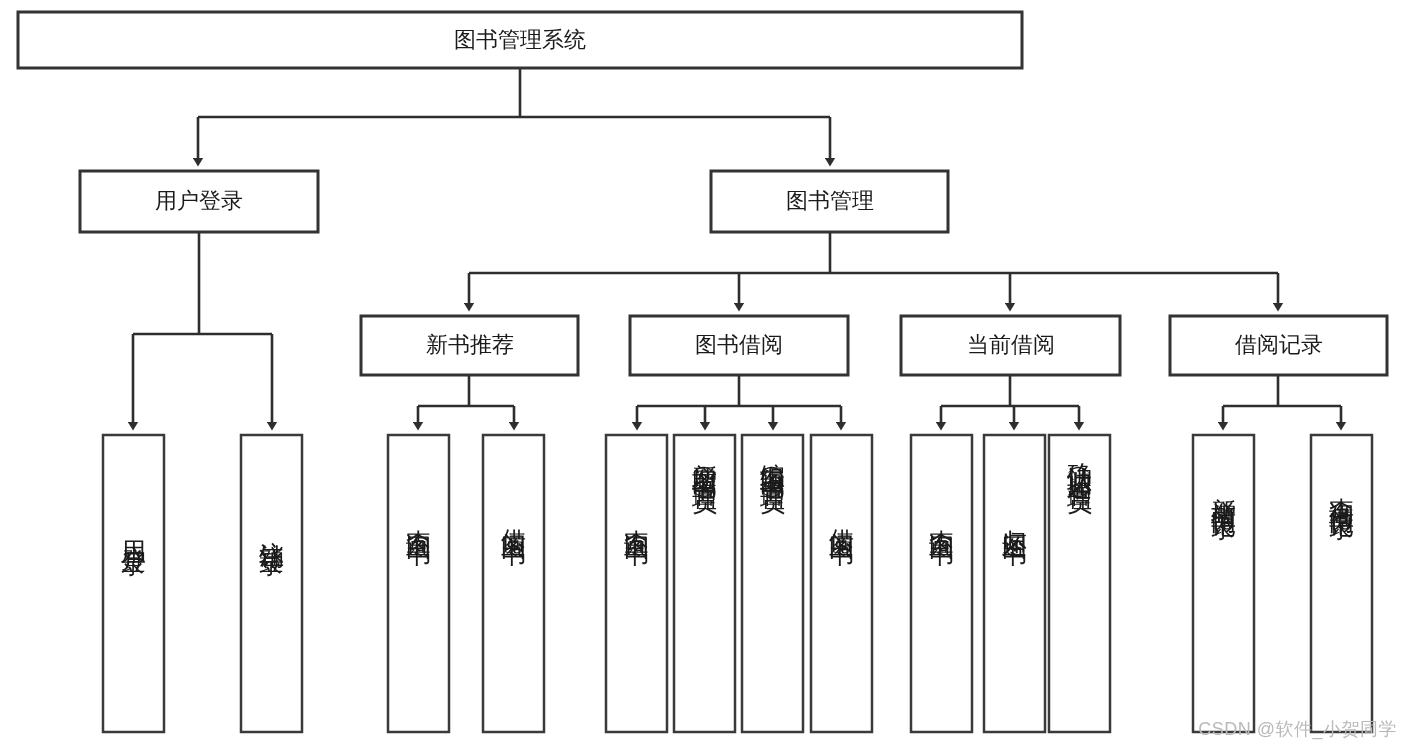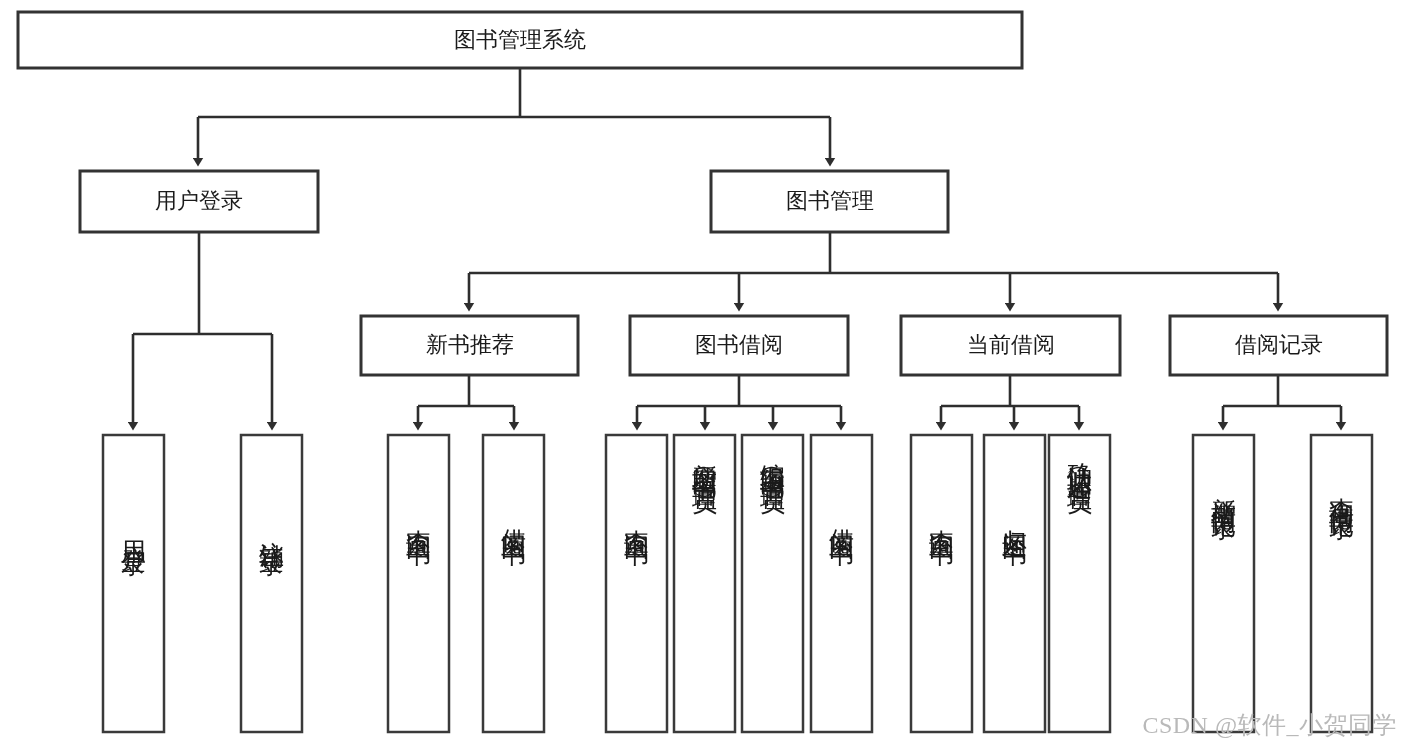--- a/index.html
+++ b/index.html
@@ -63,22 +63,22 @@
     font-size: 25px;
     line-height: 1;
     letter-spacing: 4px;
     color: #1a1a1a;
     white-space: nowrap;
   }
   .watermark {
     position: absolute;
     right: 8px;
     bottom: 6px;
-    font-family: Liberation Serif, serif;
-    font-size: 24px;
+    font-family: Liberation Sans, sans-serif;
+    font-size: 18px;
     color: #b9b9b9;
     white-space: nowrap;
     letter-spacing: 0.5px;
   }
 </style>
 </head>
 <body>
 
 <div id="diagram-root">
 

